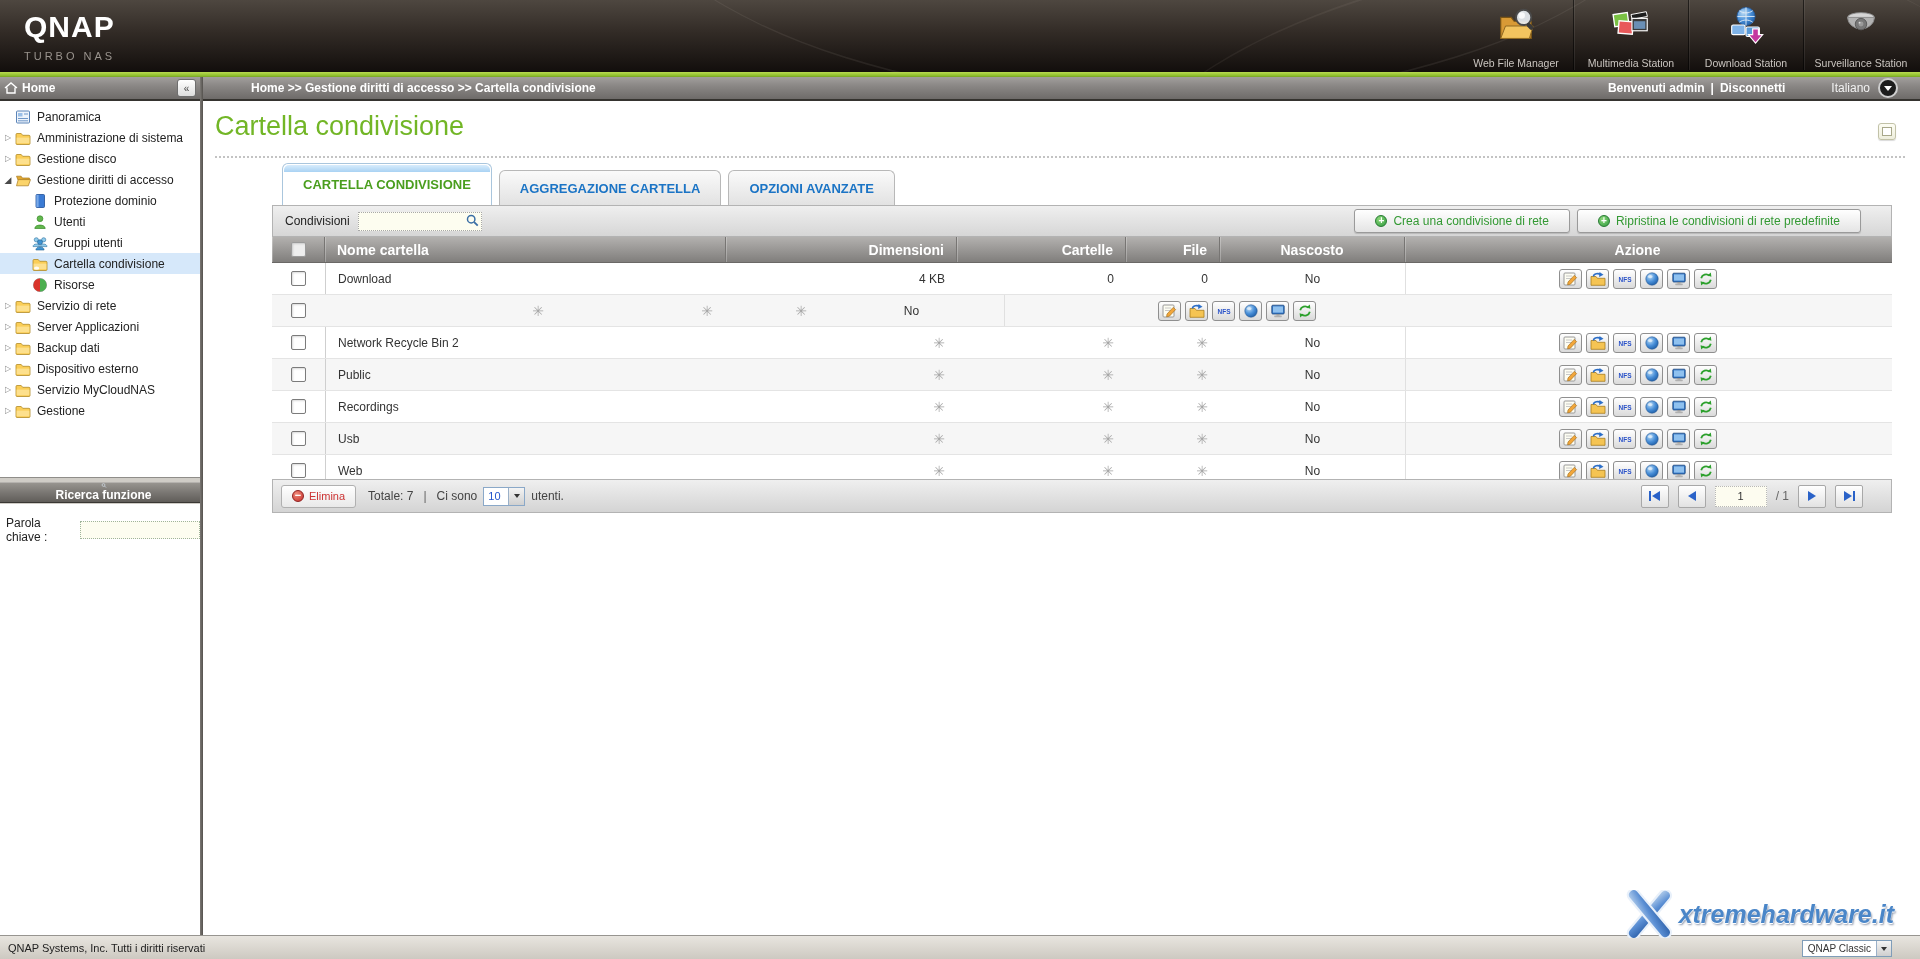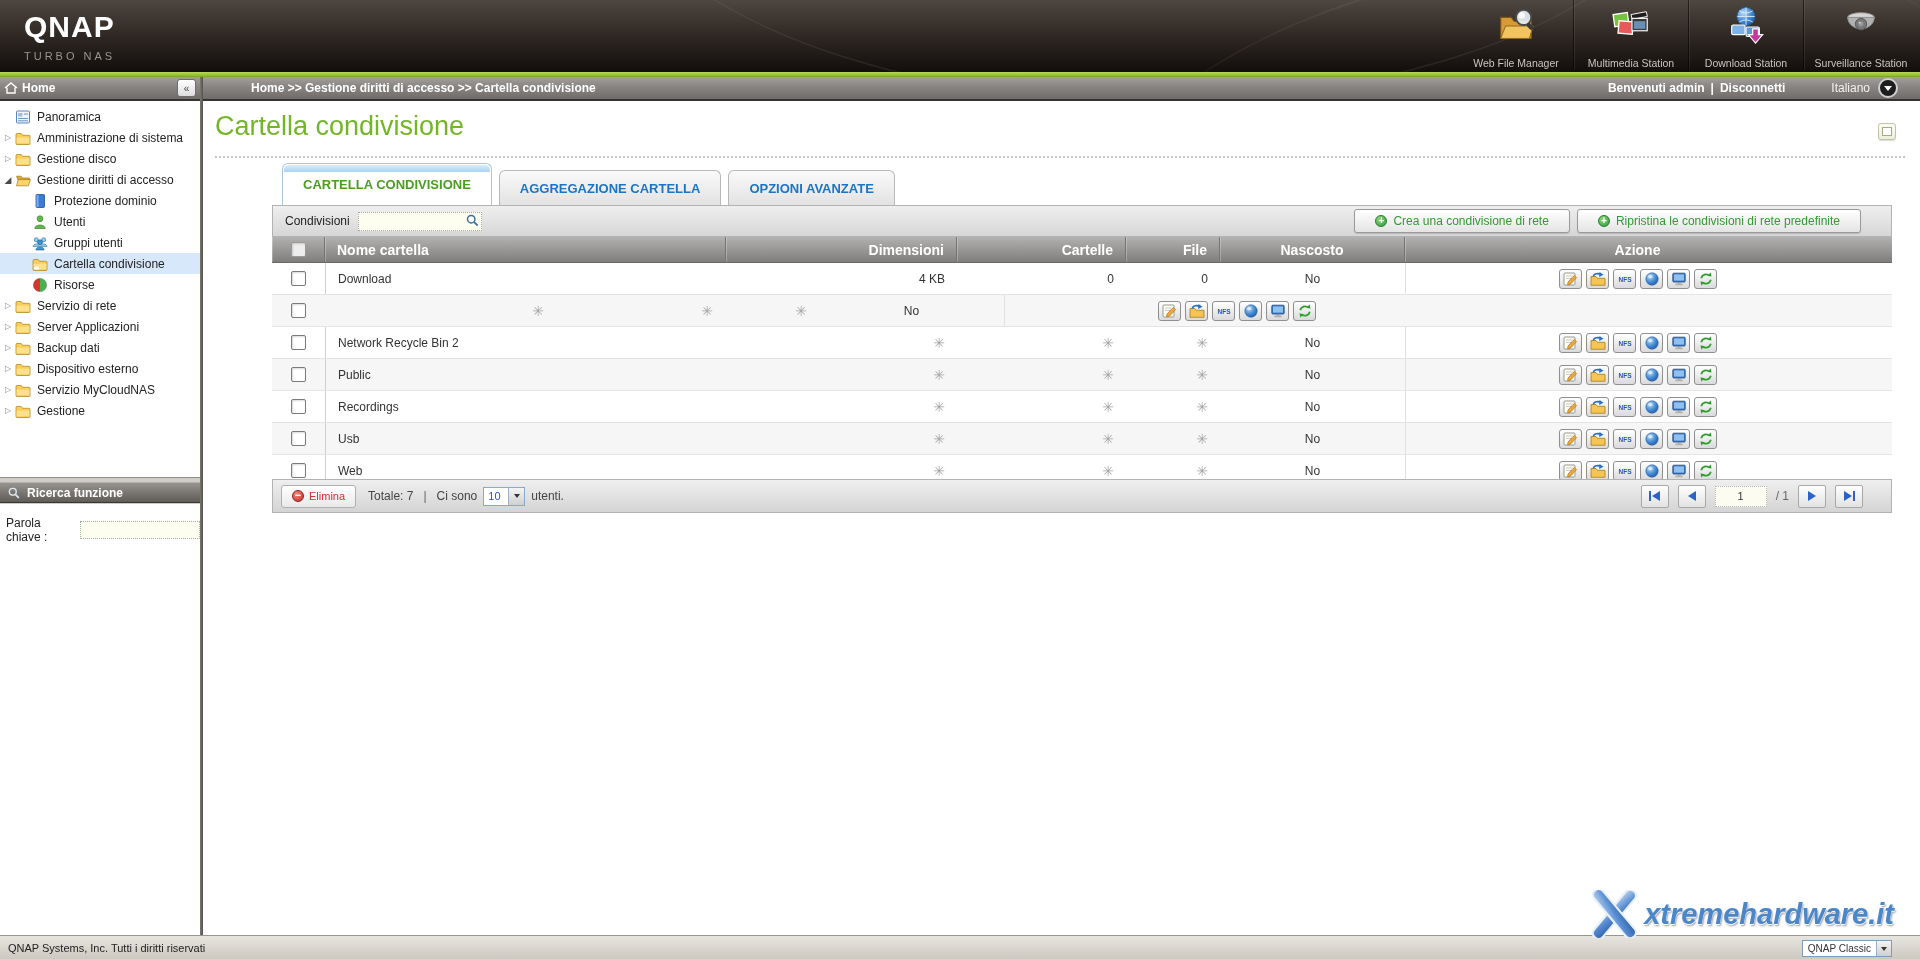--- a/index.html
+++ b/index.html
@@ -54,21 +54,21 @@
   .tree-item.selected{background:#d6e8fa;}
   .exp{width:10px;text-align:center;font-size:8px;color:#8a8a8a;flex:0 0 auto;}
   .exp.expanded{color:#4a4a4a;font-size:9px;}
   .lvl0 .exp{margin-left:3px;}
   .lvl1 .exp{margin-left:20px;}
   .ticon{width:16px;height:16px;margin-left:2px;flex:0 0 auto;}
   .tlabel{font-size:12px;color:#222;margin-left:6px;white-space:nowrap;}
   .func-hdr{position:absolute;left:0;top:381px;width:200px;height:21px;
     background:linear-gradient(180deg,#97948f 0%,#7a7773 50%,#605d59 100%);
     border-top:1px solid #b5b2ae;border-bottom:1px solid #3a3834;box-sizing:border-box;
-    display:flex;align-items:center;color:#fff;}
+    display:flex;align-items:center;color:#fff;flex-direction:column;}
   .func-hdr .mag{width:12px;height:12px;margin-left:8px;color:#dce9f5;}
   .func-title{font-size:12px;font-weight:bold;margin-left:7px;}
   .func-body{position:absolute;left:0;top:403px;width:200px;height:431px;background:#fff;}
   .kw-row{display:flex;align-items:center;margin:12px 0 0 6px;}
   .kw-label{font-size:12px;color:#222;}
   .kw-input{width:112px;height:16px;margin-left:5px;background:#fdfdf0;border:1px dotted #9fb49a;
     font-size:11px;padding:0 3px;outline:none;}
 
   
   .main{position:absolute;left:203px;top:101px;width:1717px;height:834px;background:#fff;}
@@ -160,21 +160,21 @@
   .footer{position:absolute;left:0;top:935px;width:1920px;height:24px;background:linear-gradient(#e8e5df,#cdc9c1);
     border-top:1px solid #979590;box-sizing:border-box;display:flex;align-items:center;}
   .copyright{font-size:11px;color:#222;margin-left:8px;}
   .skin-combo{position:absolute;right:28px;top:4px;display:flex;border:1px solid #7f9db9;background:#fff;height:15px;align-items:center;cursor:pointer;}
   .skin-label{font-size:10px;color:#333;padding:0 5px;white-space:nowrap;}
   .skin-arrow{width:14px;height:100%;background:linear-gradient(#f4f4f4,#cfcfcf);border-left:1px solid #9ab0c8;display:flex;align-items:center;justify-content:center;}
   .skin-arrow i{display:block;width:0;height:0;border-left:3px solid transparent;border-right:3px solid transparent;border-top:4px solid #333;}
 
   
   .watermark{position:absolute;right:26px;top:890px;display:flex;align-items:center;z-index:50;}
-  .wm-text{font-size:29px;font-weight:bold;font-style:italic;color:#4a86c8;margin-left:4px;
+  .wm-text{font-size:25px;font-weight:bold;font-style:italic;color:#4a86c8;margin-left:4px;
     text-shadow:0 1px 0 #fff,1px 2px 2px rgba(20,40,80,.45);}
   .hidden-defs{position:absolute;width:0;height:0;overflow:hidden;}
 </style>
 </head>
 <body>
 
 <svg class="hidden-defs" xmlns="http://www.w3.org/2000/svg">
   <defs>
     <radialGradient id="rg-globe" cx="35%" cy="30%" r="75%">
       <stop offset="0%" stop-color="#bcdcf5"></stop>

